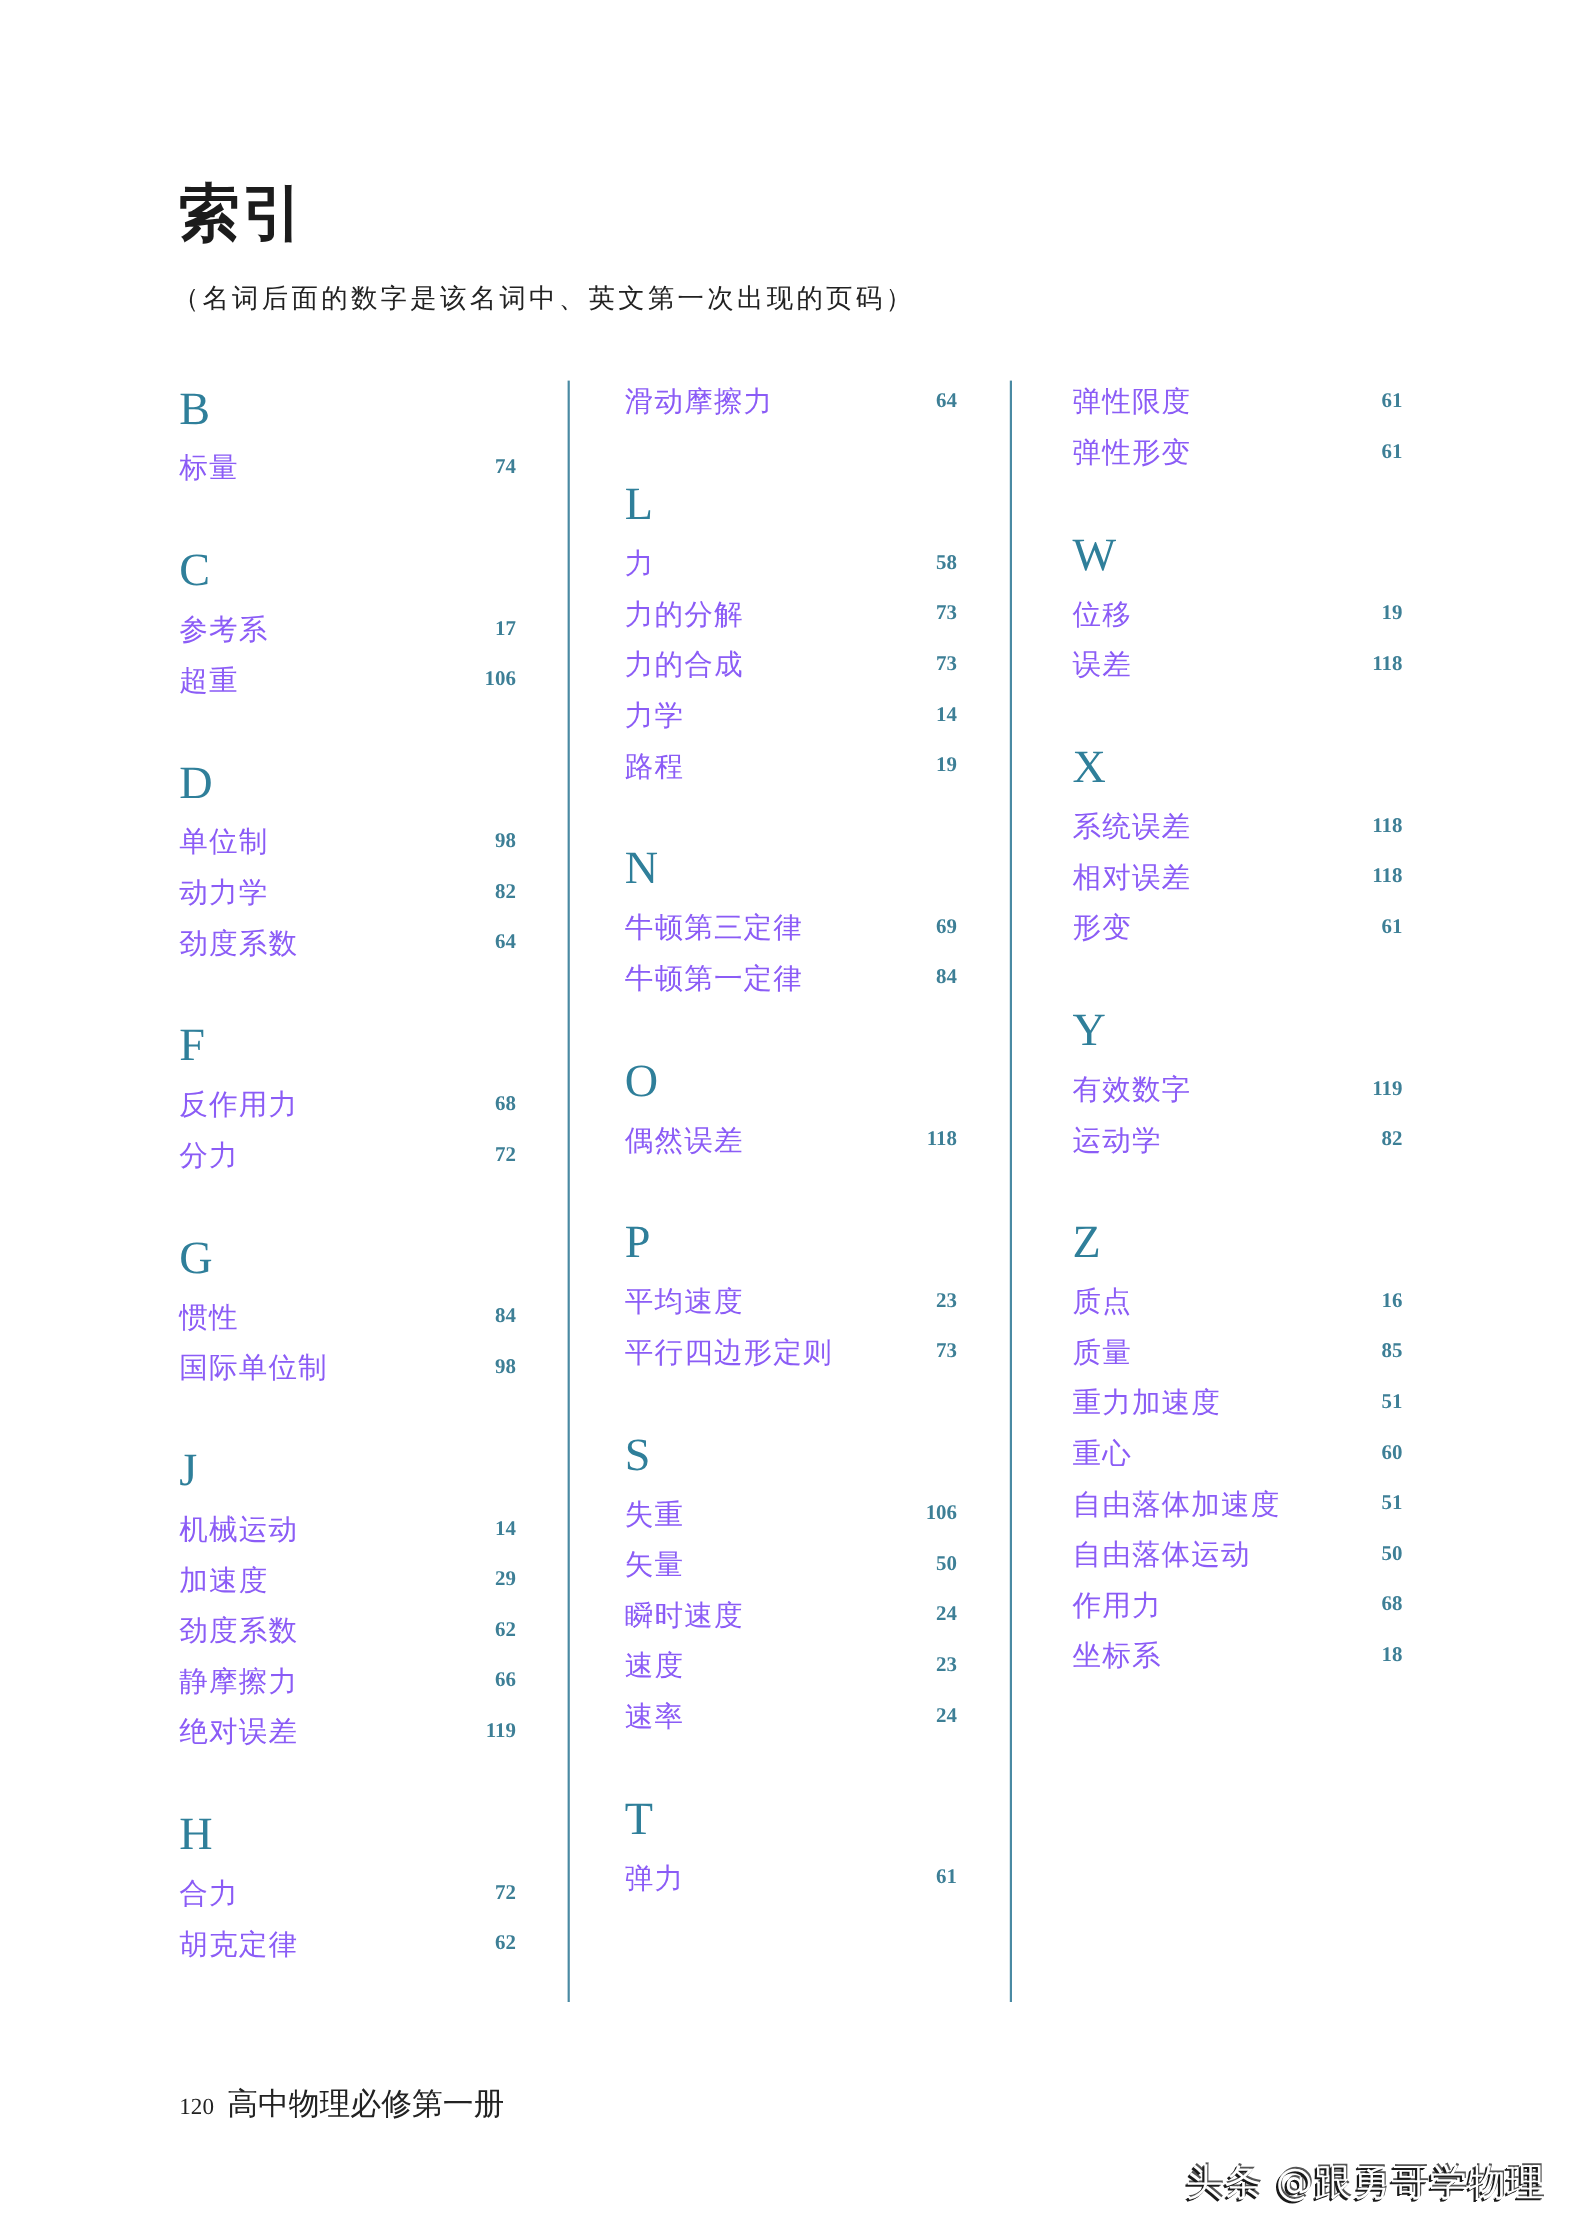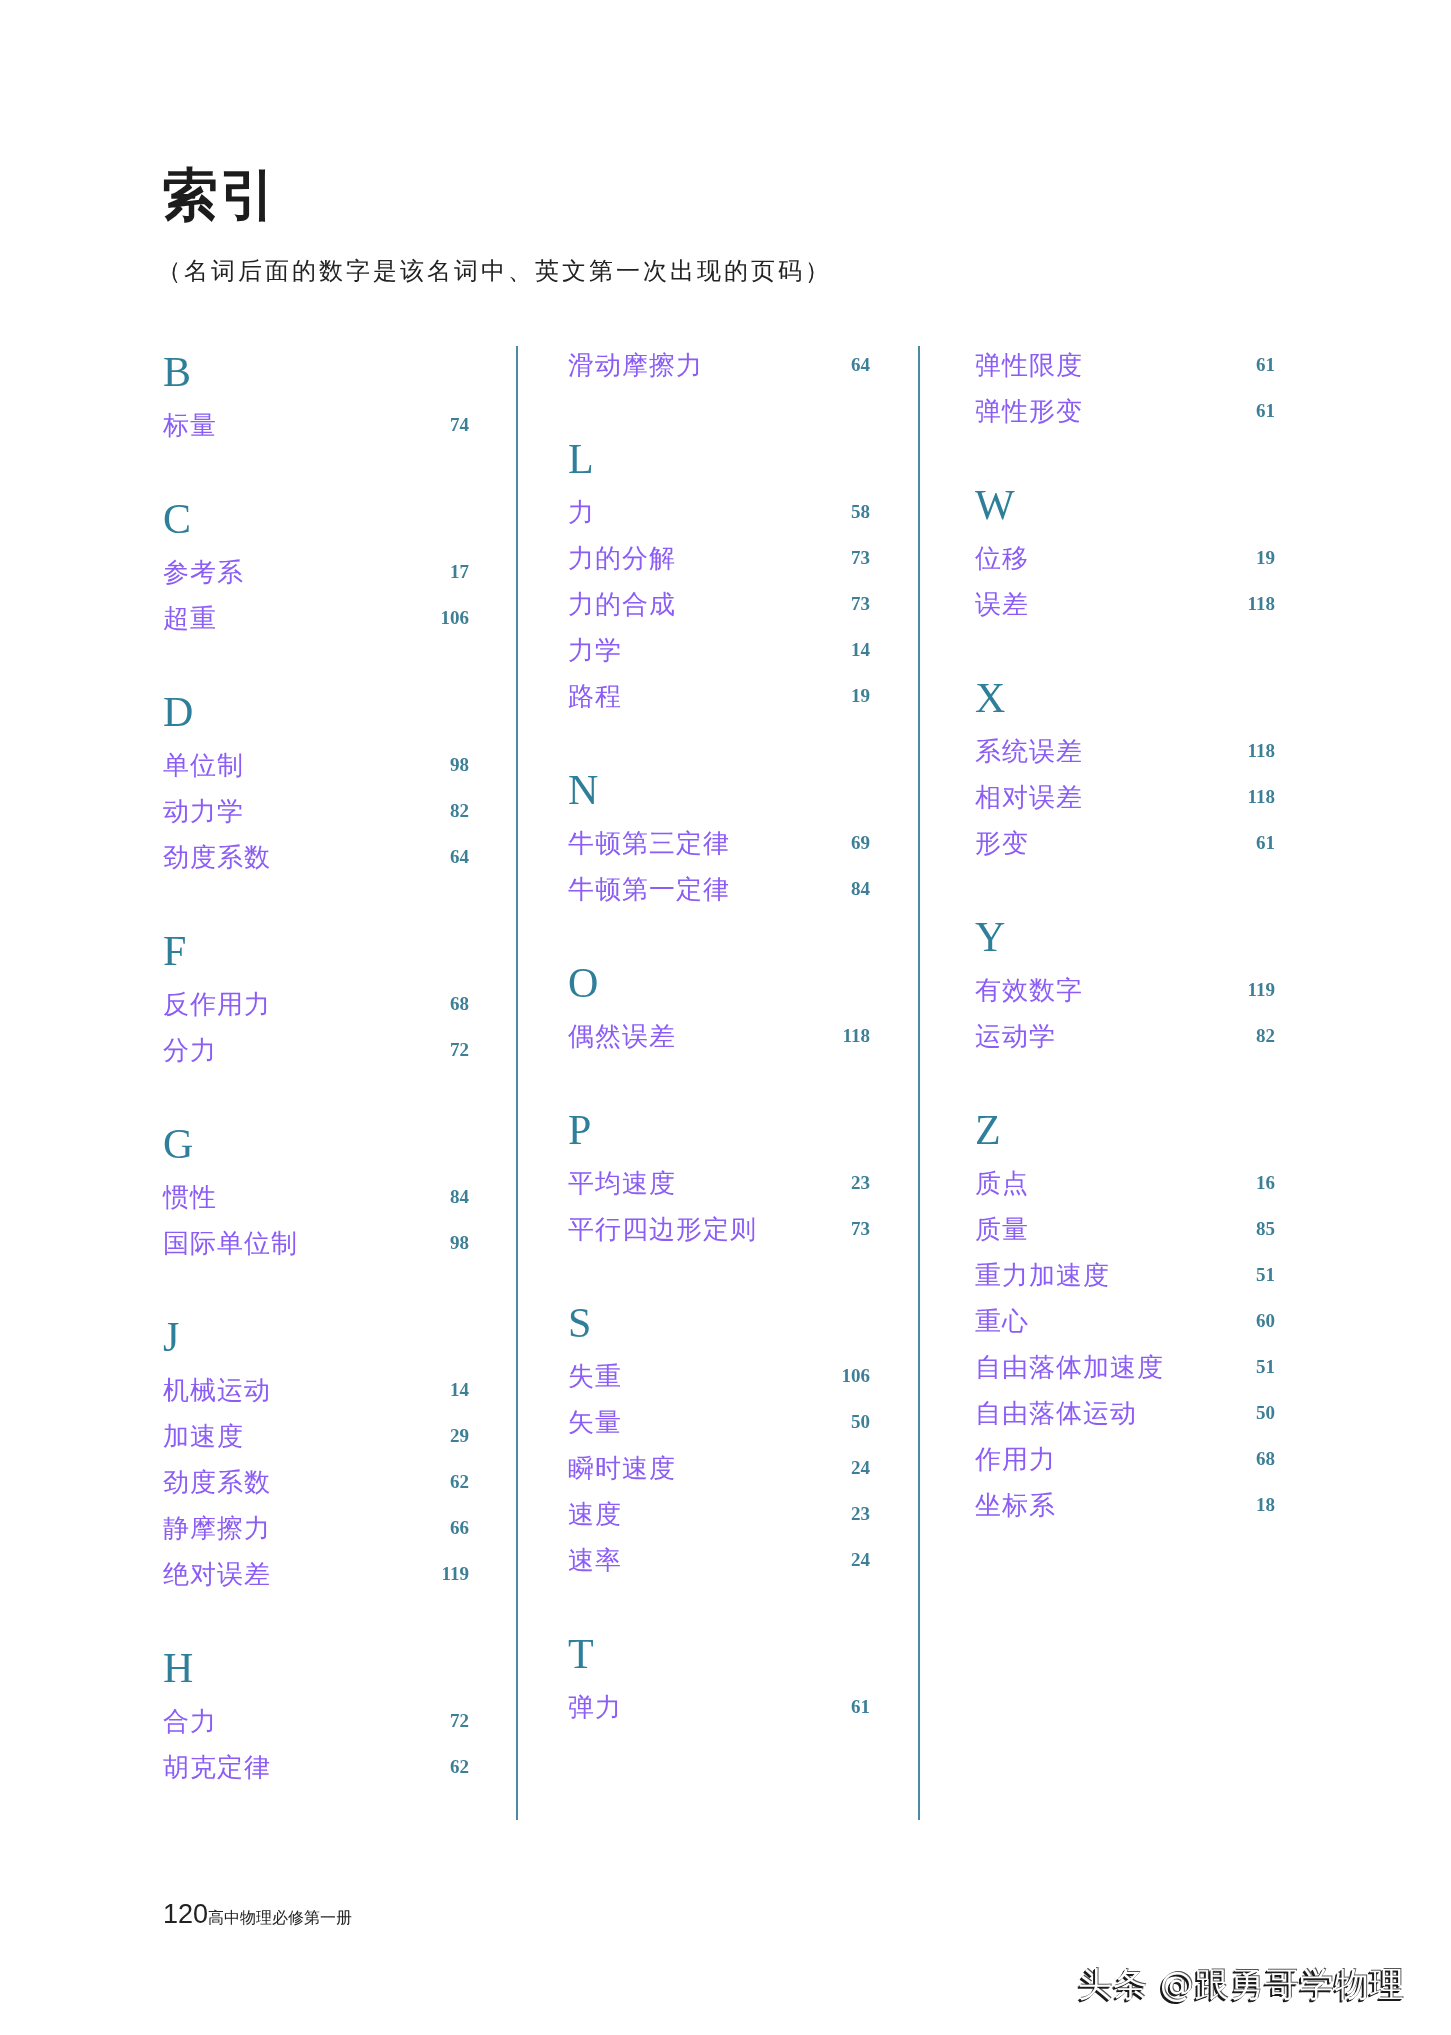--- a/index.html
+++ b/index.html
@@ -78,26 +78,27 @@
     }
     .footer {
       position: absolute;
       left: 163px;
       top: 1899px;
       font-size: 22px;
       line-height: 30px;
       color: #222222;
     }
     .footer .folio {
-      font-family: Liberation Sans, sans-serif;
-      font-size: 27px;
+      font-family: Liberation Serif, serif;
+      font-size: 21px;
+      margin-right: 12px;
     }
     .footer .book {
-      font-family: Liberation Mono, monospace;
-      font-size: 16px;
+      font-family: Liberation Serif, serif;
+      font-size: 28px;
       margin-top: 32px;
     }
     .watermark {
       position: absolute;
       left: 1078px;
       top: 1962px;
       font-family: "DejaVu Sans", "Liberation Sans", sans-serif;
       font-size: 34px;
       line-height: 44px;
       color: #ffffff;

